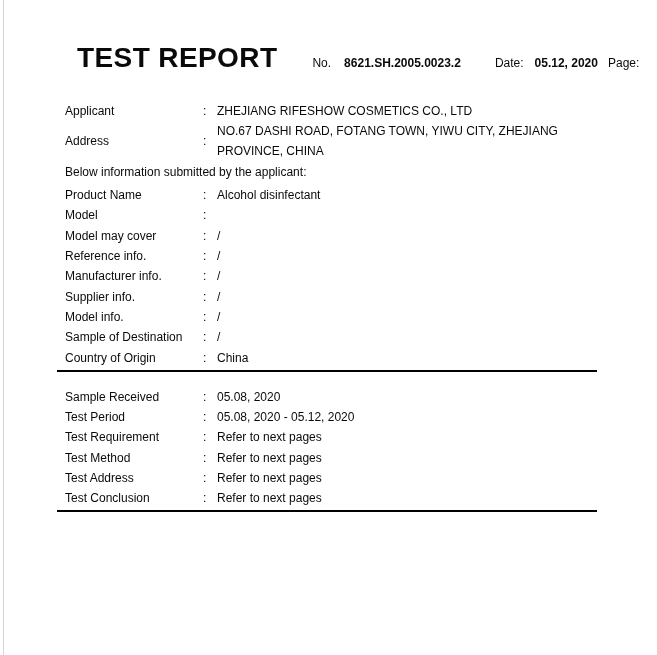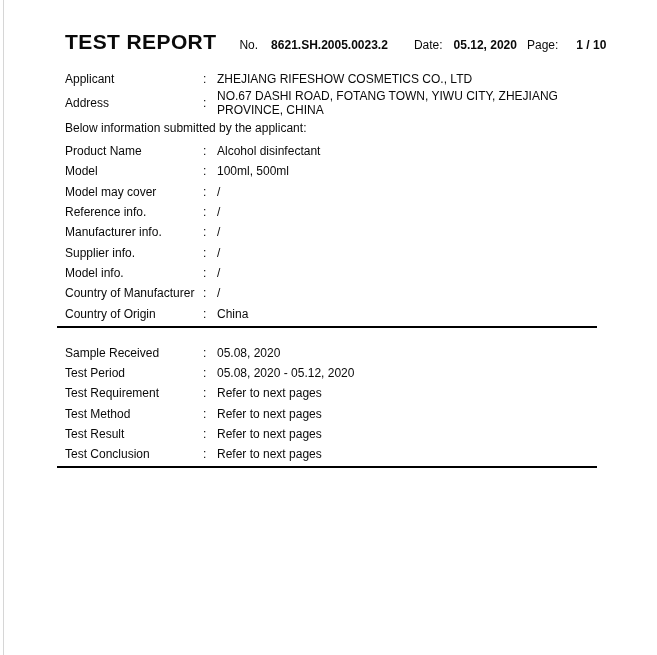--- a/index.html
+++ b/index.html
@@ -27,37 +27,37 @@
     padding: 30px 57px 0 57px;
     box-sizing: border-box;
   }
   
   .report-header {
     display: flex;
     align-items: baseline;
     padding-left: 8px;
   }
   .report-title {
-    margin: 0;
-    font-size: 21px;
+    margin: 12px;
+    font-size: 28px;
     font-weight: bold;
     letter-spacing: 0.4px;
     white-space: nowrap;
   }
   .report-meta {
     display: flex;
     align-items: baseline;
     font-size: 12px;
     margin-left: 23px;
     white-space: nowrap;
   }
   .meta-label { font-weight: normal; }
   .meta-value { font-weight: bold; text-align: center; }
   .ml-no-val   { margin-left: 13px; }
-  .ml-date-lab { margin-left: 26px; }
+  .ml-date-lab { margin-left: 34px; }
   .ml-date-val { margin-left: 11px; }
   .ml-page-lab { margin-left: 10px; }
   .ml-page-val { margin-left: 18px; }
   
   .info-block {
     padding-left: 8px;
     font-size: 12px;
   }
   .info-row {
     display: grid;
@@ -67,21 +67,21 @@
   }
   .row-label { white-space: nowrap; }
   .row-colon { text-align: left; }
   .row-value { white-space: nowrap; }
   
   .applicant-block { margin-top: 14px; }
   .applicant-block .info-row { min-height: 21px; }
   .address-value {
     white-space: normal;
     max-width: 348px;
-    line-height: 14px;
+    line-height: 20px;
   }
   
   .intro-line {
     margin-top: 4px;
     padding-left: 8px;
     font-size: 12px;
   }
   
   .product-table { margin-top: 6px; }
   .test-table { margin-top: 15px; }
@@ -131,21 +131,20 @@
 
   <div class="info-block product-table">
     <div class="info-row">
       <span class="row-label">Product Name</span>
       <span class="row-colon">:</span>
       <span class="row-value">Alcohol disinfectant</span>
     </div>
     <div class="info-row">
       <span class="row-label">Model</span>
       <span class="row-colon">:</span>
-      <span class="row-value">100ml, 500ml</span>
     </div>
     <div class="info-row">
       <span class="row-label">Model may cover</span>
       <span class="row-colon">:</span>
       <span class="row-value">/</span>
     </div>
     <div class="info-row">
       <span class="row-label">Reference info.</span>
       <span class="row-colon">:</span>
       <span class="row-value">/</span>
@@ -159,21 +158,21 @@
       <span class="row-label">Supplier info.</span>
       <span class="row-colon">:</span>
       <span class="row-value">/</span>
     </div>
     <div class="info-row">
       <span class="row-label">Model info.</span>
       <span class="row-colon">:</span>
       <span class="row-value">/</span>
     </div>
     <div class="info-row">
-      <span class="row-label">Country of Manufacturer</span>
+      <span class="row-label">Sample of Destination</span>
       <span class="row-colon">:</span>
       <span class="row-value">/</span>
     </div>
     <div class="info-row">
       <span class="row-label">Country of Origin</span>
       <span class="row-colon">:</span>
       <span class="row-value">China</span>
     </div>
   </div>
 
@@ -194,21 +193,21 @@
       <span class="row-label">Test Requirement</span>
       <span class="row-colon">:</span>
       <span class="row-value">Refer to next pages</span>
     </div>
     <div class="info-row">
       <span class="row-label">Test Method</span>
       <span class="row-colon">:</span>
       <span class="row-value">Refer to next pages</span>
     </div>
     <div class="info-row">
-      <span class="row-label">Test Result</span>
+      <span class="row-label">Test Address</span>
       <span class="row-colon">:</span>
       <span class="row-value">Refer to next pages</span>
     </div>
     <div class="info-row">
       <span class="row-label">Test Conclusion</span>
       <span class="row-colon">:</span>
       <span class="row-value">Refer to next pages</span>
     </div>
   </div>
 

